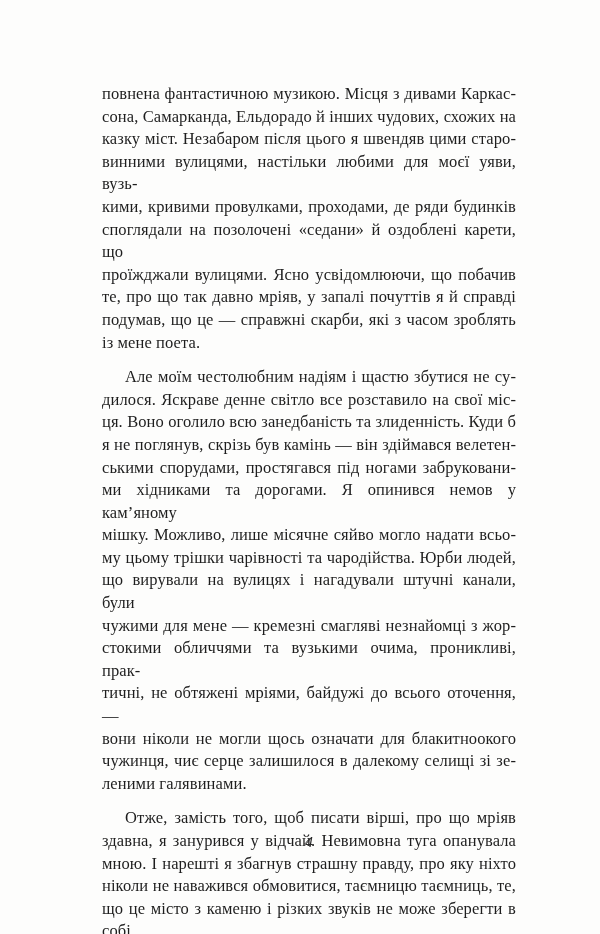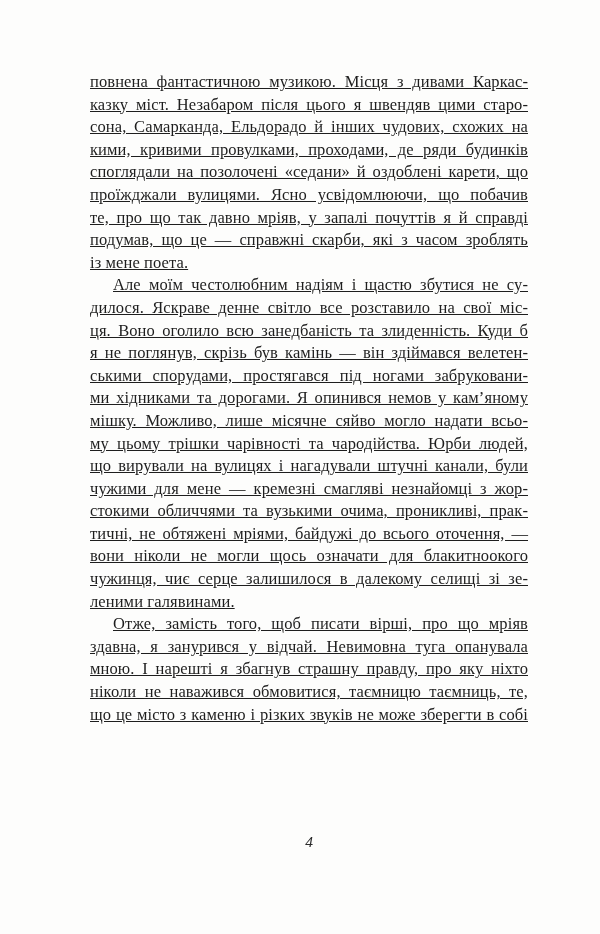--- a/index.html
+++ b/index.html
@@ -16,23 +16,22 @@
     color: #1e1e1e;
     overflow: hidden;
   }
   .text-block {
     position: absolute;
     left: 90px;
     top: 71px;
     width: 438px;
   }
   .para {
-    margin: 0;
+    margin: 12px;
     padding: 0;
-    text-decoration: underline;
   }
   .line {
     font-size: 16.5px;
     line-height: 22.6px;
     text-align: justify;
     text-align-last: justify;
     -moz-text-align-last: justify;
     letter-spacing: 0.1px;
   }
   .line.no-just {
@@ -53,22 +52,23 @@
     color: #2a2a2a;
   }
 </style>
 </head>
 <body>
 
 <div class="page" style="background: rgb(253, 253, 252); color: rgb(30, 30, 30);">
   <div class="text-block">
       <div class="para">
         <div class="line">повнена фантастичною музикою. Місця з дивами Каркас-</div>
+        <div class="line">сона, Самарканда, Ельдорадо й інших чудових, схожих на</div>
         <div class="line">казку міст. Незабаром після цього я швендяв цими старо-</div>
-        <div class="line">сона, Самарканда, Ельдорадо й інших чудових, схожих на</div>
+        <div class="line">винними вулицями, настільки любими для моєї уяви, вузь-</div>
         <div class="line">кими, кривими провулками, проходами, де ряди будинків</div>
         <div class="line">споглядали на позолочені «седани» й оздоблені карети, що</div>
         <div class="line">проїжджали вулицями. Ясно усвідомлюючи, що побачив</div>
         <div class="line">те, про що так давно мріяв, у запалі почуттів я й справді</div>
         <div class="line">подумав, що це — справжні скарби, які з часом зроблять</div>
         <div class="line no-just">із мене поета.</div>
       </div>
       <div class="para indent">
         <div class="line">Але моїм честолюбним надіям і щастю збутися не су-</div>
         <div class="line">дилося. Яскраве денне світло все розставило на свої міс-</div>

